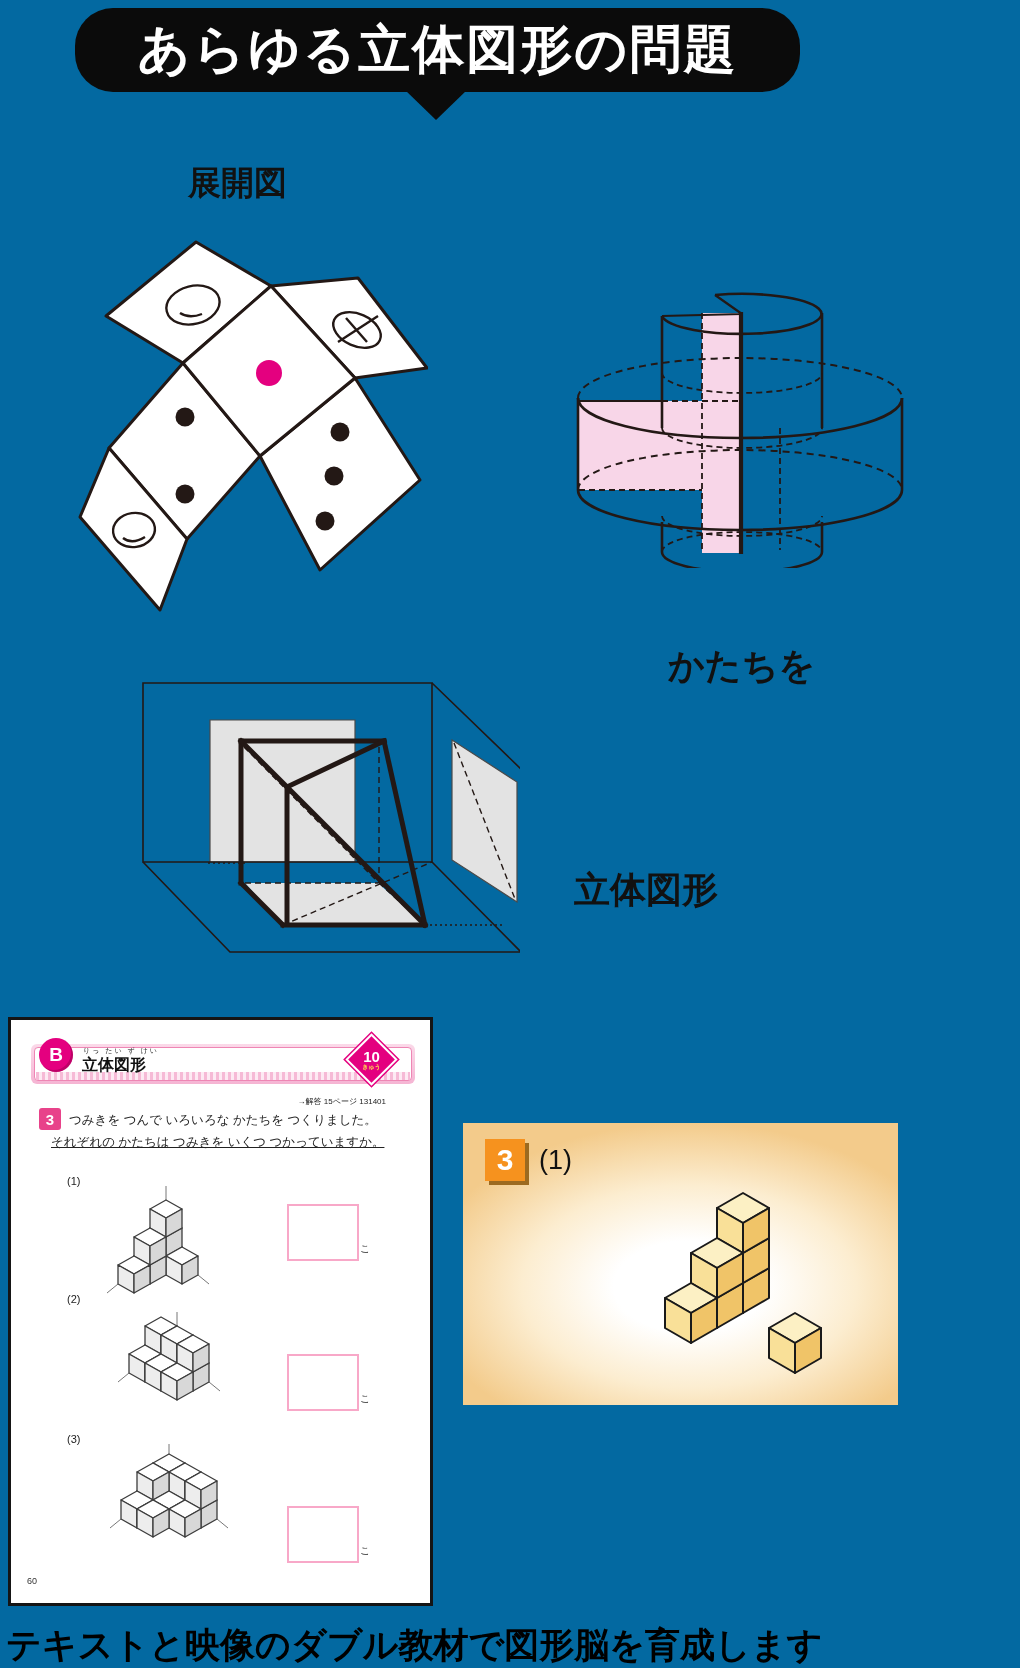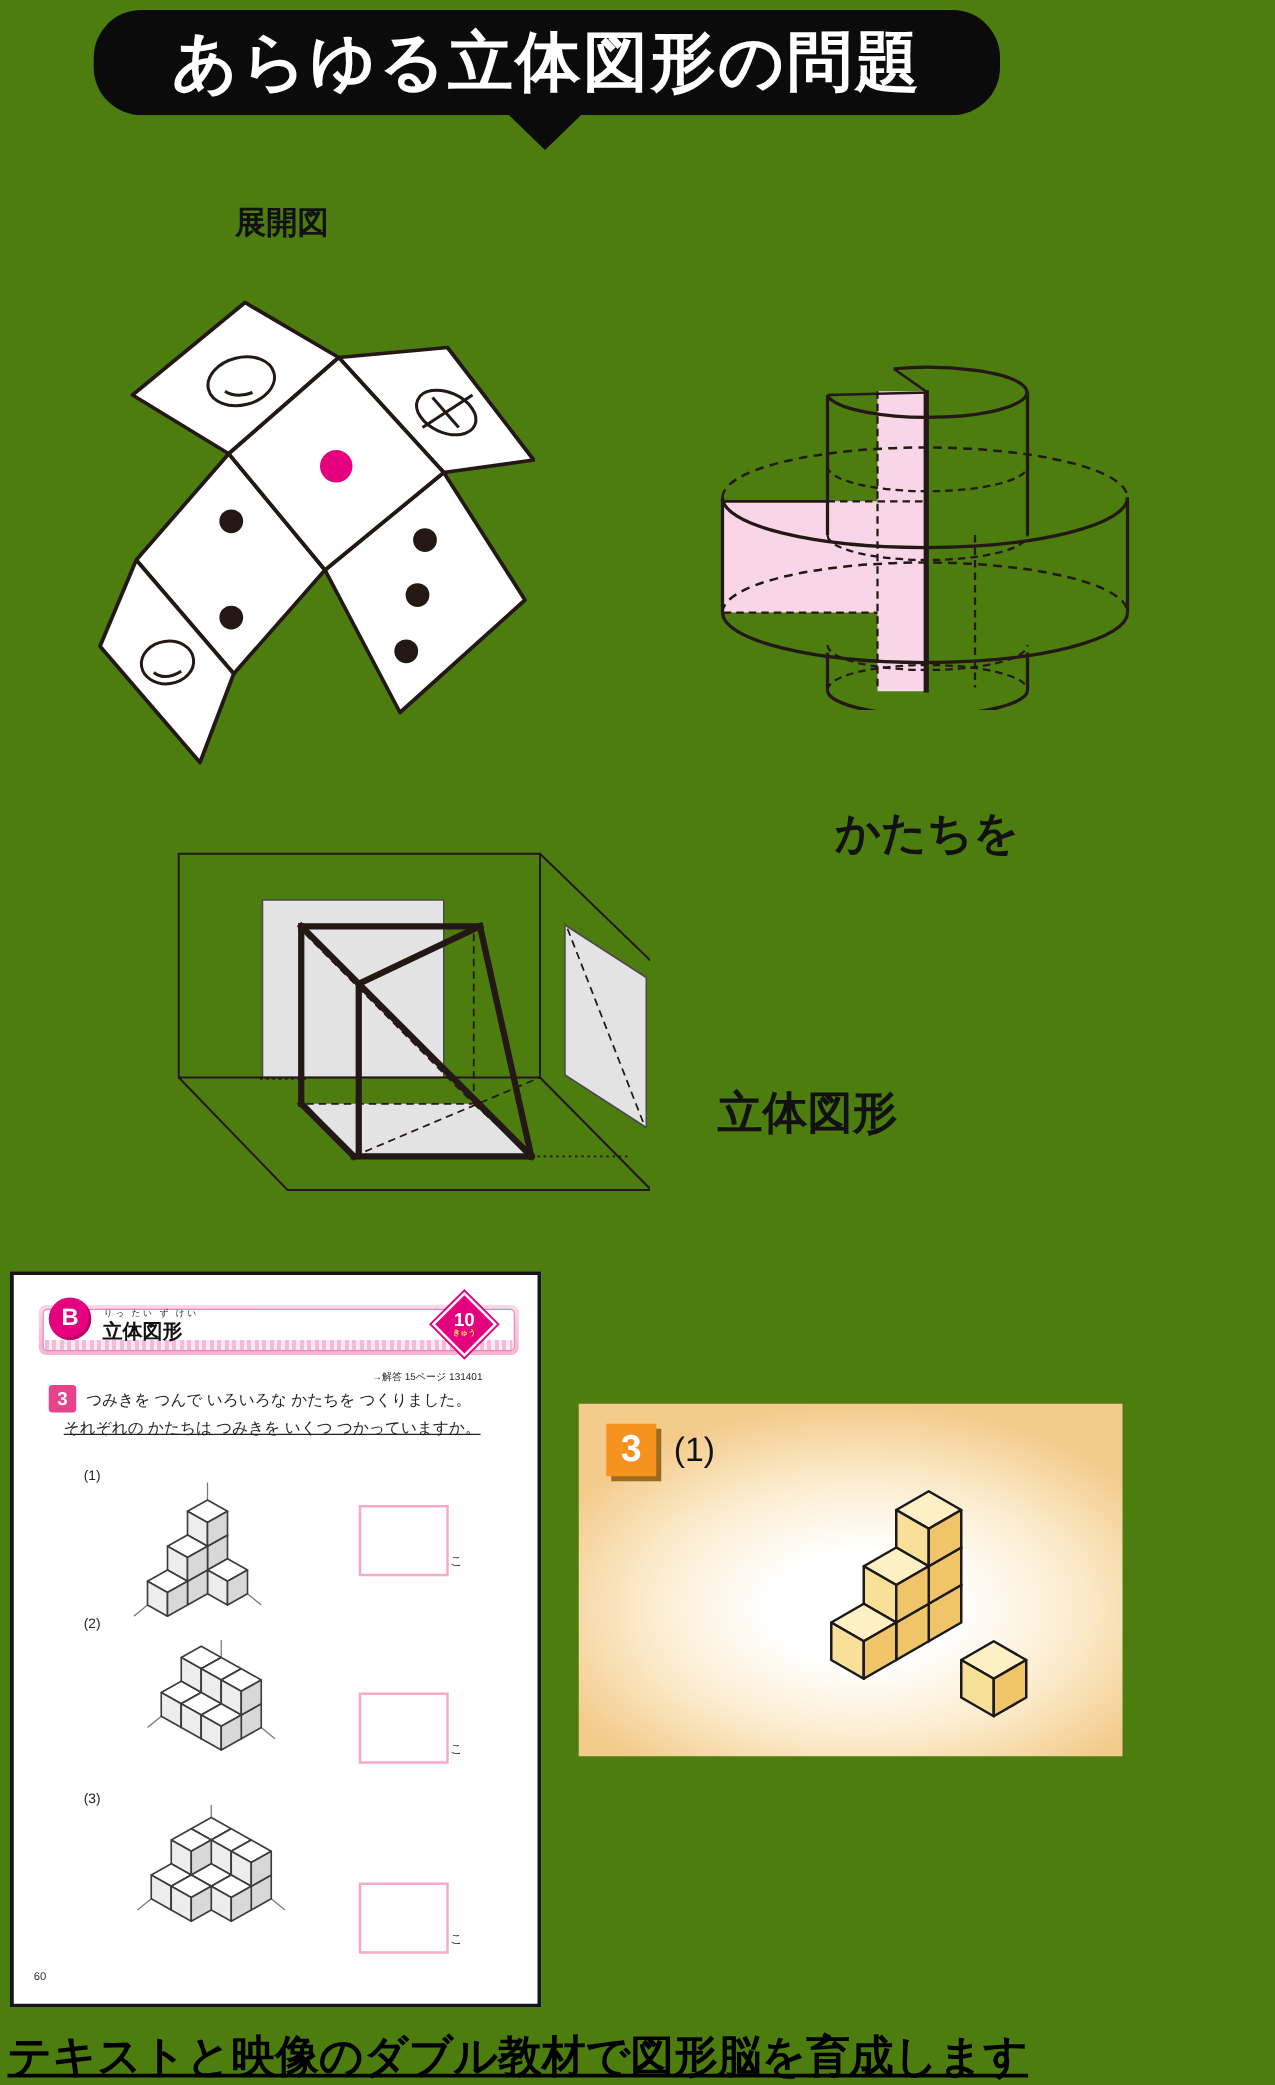--- a/index.html
+++ b/index.html
@@ -1,29 +1,29 @@
 <!DOCTYPE html>
 <html><head>
 <meta charset="utf-8">
 <style>
   html,body{margin:0;padding:0;background:#fff;}
-  .canvas{position:relative;width:1020px;height:1668px;background:#4d7c0f;overflow:hidden;
+  .canvas{position:relative;width:1020px;height:1668px;background:#0369a1;overflow:hidden;
           font-family:"Liberation Sans","DejaVu Sans",sans-serif;color:#111;}
 
   
   .banner{position:absolute;left:75px;top:8px;width:725px;height:84px;background:#0b0b0b;
           border-radius:38px;display:flex;align-items:center;justify-content:center;}
   .banner-title{color:#fff;font-size:52px;font-weight:bold;letter-spacing:2px;white-space:nowrap;}
   .banner-tail{position:absolute;left:330px;top:82px;width:0;height:0;
                border-left:31px solid transparent;border-right:31px solid transparent;
                border-top:30px solid #0b0b0b;}
 
   
   .fig-label{position:absolute;font-weight:bold;color:#111;white-space:nowrap;}
-  .lbl-net{left:188px;top:161px;font-size:25px;}
+  .lbl-net{left:188px;top:161px;font-size:33px;}
   .lbl-moving{left:668px;top:642px;font-size:36px;}
   .lbl-solid{left:574px;top:866px;font-size:36px;}
 
   .figure-svg{position:absolute;}
 
   
   .workbook{position:absolute;left:8px;top:1017px;width:419px;height:583px;background:#fff;
             border:3px solid #151515;}
   .wb-band{position:absolute;left:20px;top:24px;width:384px;height:40px;border-radius:6px;
            background:linear-gradient(#FBD9E9,#F5B4D3);}
@@ -57,21 +57,21 @@
 
   
   .video-panel{position:absolute;left:463px;top:1123px;width:435px;height:282px;
                background:radial-gradient(ellipse 62% 58% at 52% 58%, #FFFFFF 28%, #FCEDD0 62%, #F3CB8B 100%);}
   .vp-badge{position:absolute;left:22px;top:16px;width:40px;height:42px;background:#F6921E;
             box-shadow:4px 4px 0 #9C6A20;color:#fff;font-size:30px;font-weight:bold;
             display:flex;align-items:center;justify-content:center;}
   .vp-part{position:absolute;left:76px;top:22px;font-size:27px;color:#111;}
 
   
-  .caption{position:absolute;left:6px;top:1622px;font-size:35px;font-weight:bold;color:#000;white-space:nowrap;text-decoration:underline;}
+  .caption{position:absolute;left:6px;top:1622px;font-size:35px;font-weight:bold;color:#000;white-space:nowrap;}
 </style>
 </head>
 <body>
 
 <div class="canvas">
 
   <div class="banner">
     <span class="banner-title">あらゆる立体図形の問題</span>
     <div class="banner-tail"></div>
   </div>

